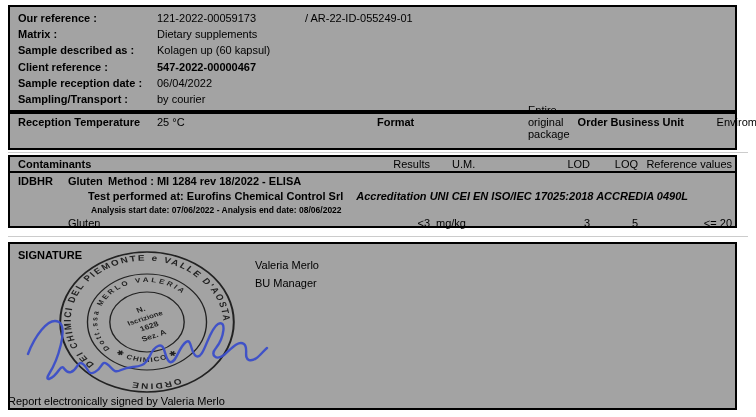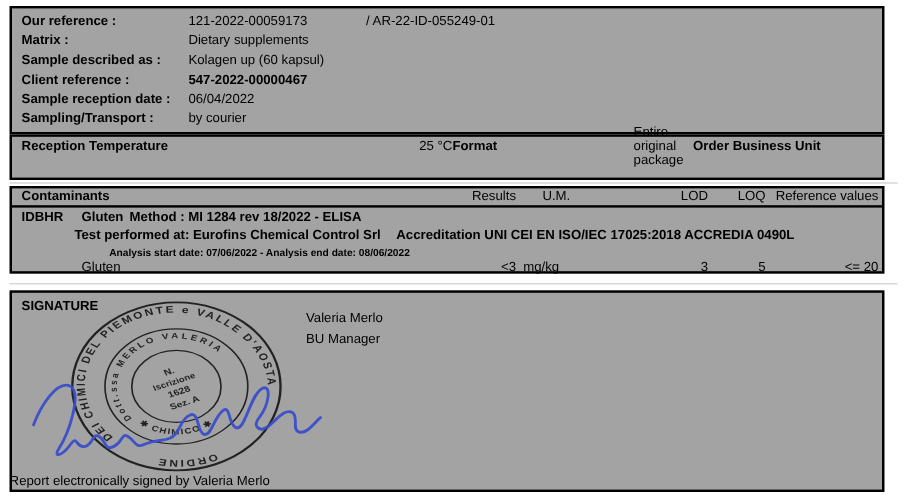--- a/index.html
+++ b/index.html
@@ -12,36 +12,36 @@
   #box-info{top:5px;height:107px;display:flex;flex-direction:column;justify-content:space-evenly;padding:2px 0;}
   .info-row{display:flex;align-items:center;height:15px;padding-left:8px;}
   .info-row .lbl{width:139px;font-weight:bold;flex:0 0 auto;}
   .info-row .val1{width:148px;flex:0 0 auto;}
   .bold-val{font-weight:bold;}
 
   
   #box-rec{top:112px;height:38px;display:flex;flex-direction:row;justify-content:space-evenly;}
   .rec-row{display:flex;align-items:center;height:16px;padding-left:8px;}
   .rec-row .lbl{width:139px;font-weight:bold;flex:0 0 auto;}
-  .rec-row .val{width:220px;flex:0 0 auto;text-align:right;}
+  .rec-row .val{width:220px;flex:0 0 auto;}
   .rec-row .lbl2{width:151px;font-weight:bold;flex:0 0 auto;}
   .rec-sep{border-top:1px solid #a8a8a8;margin:0 0;}
 
   
   #box-cont{top:155px;height:73px;}
   .cgrid{display:grid;grid-template-columns:352px 68px 64px 96px 48px auto;align-items:center;}
   .cgrid .num{text-align:right;}
   .cgrid .ref{text-align:right;padding-right:3px;}
   .chead{height:14px;border-bottom:2px solid #000;}
   .chead .c1{padding-left:8px;font-weight:bold;}
   .method-row{display:flex;padding-left:8px;height:14px;font-weight:bold;margin-top:2px;}
   .method-row .code{width:50px;flex:0 0 auto;}
   .method-row .aname{width:40px;flex:0 0 auto;}
-  .performed-row{display:flex;padding-left:52px;height:14px;align-items:center;font-weight:bold;}
-  .performed-row .accr{margin-left:13px;}
+  .performed-row{display:flex;padding-left:78px;height:14px;align-items:center;font-weight:bold;}
+  .performed-row .accr{margin-left:13px;font-style:italic;}
   .dates-row{padding-left:81px;height:13px;font-weight:bold;font-size:8.5px;display:flex;align-items:center;}
   .crow{height:13px;}
   .crow .c1{padding-left:58px;}
 
   
   #box-sig{top:242px;height:168px;}
   .sig-title{font-weight:bold;padding:5px 0 0 8px;}
   .sig-name{position:absolute;left:245px;top:15px;}
   .sig-role{position:absolute;left:245px;top:33px;}
   #stamp-svg{position:absolute;left:50px;top:250px;width:195px;height:146px;z-index:3;}

